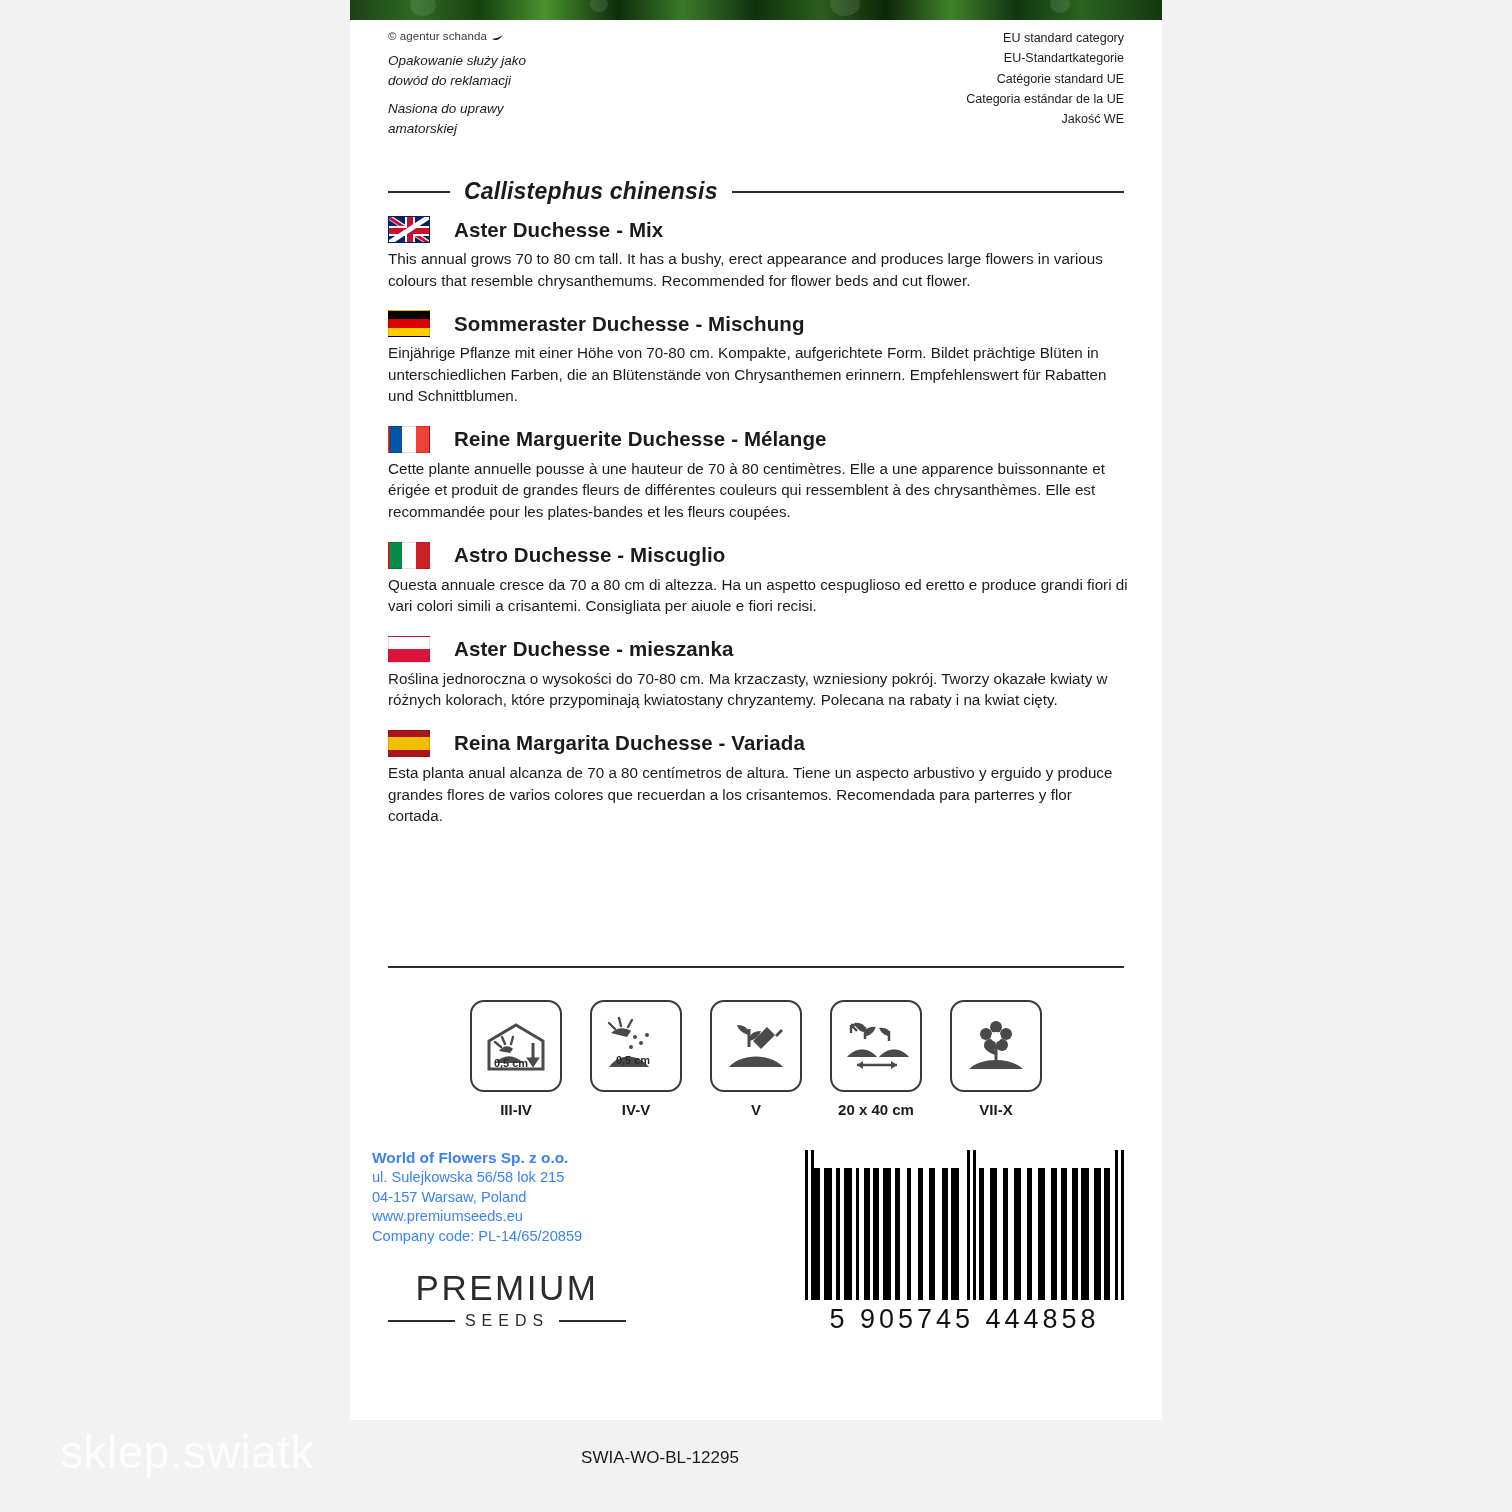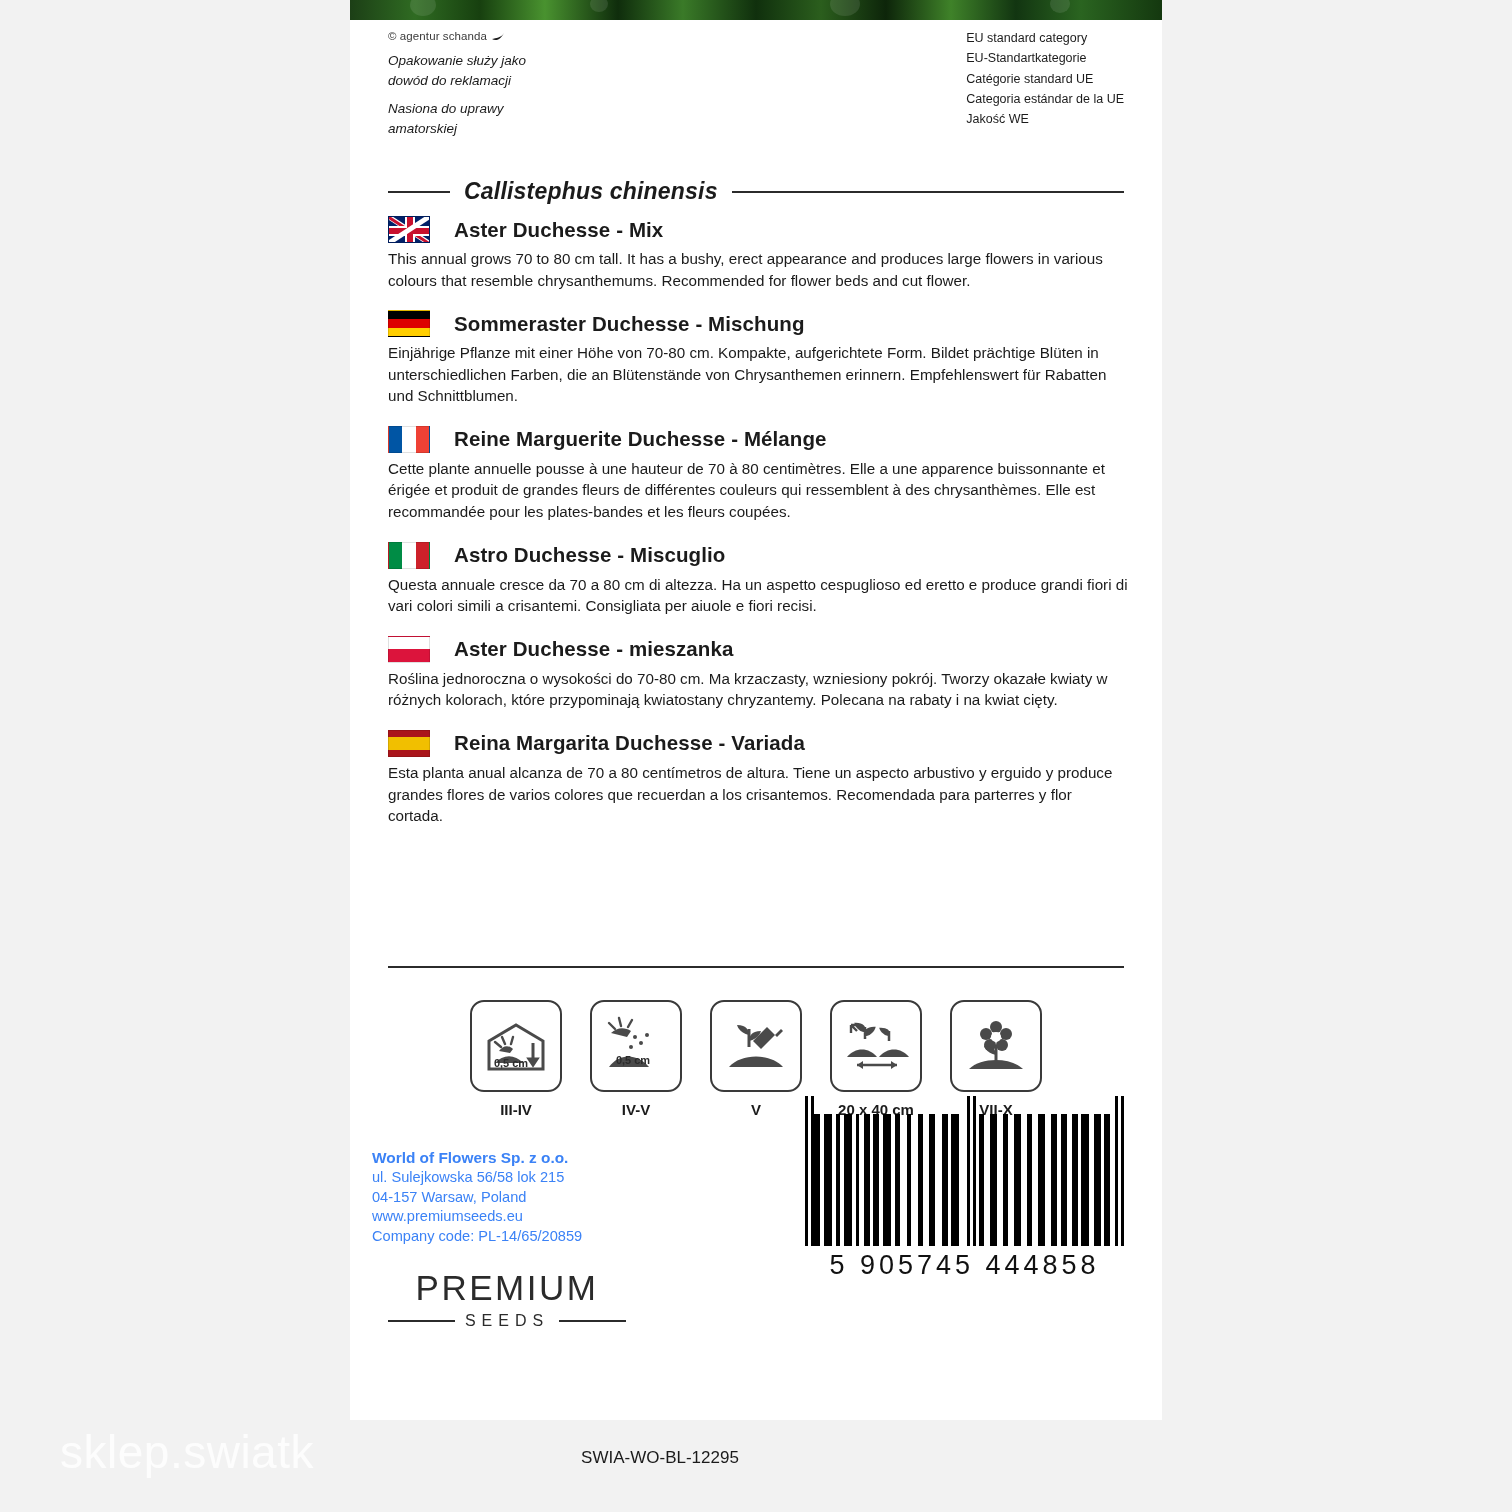--- a/index.html
+++ b/index.html
@@ -50,20 +50,21 @@
   .swoosh {
     display: inline-block; width: 13px; height: 10px;
     position: relative; top: 1px;
   }
   .it-blk {
     font-style: italic; font-size: 13.5px; color: #1b1b1b;
     line-height: 1.45; margin-top: 9px;
   }
   .hdr-right {
     position: absolute; right: 0; top: -2px;
+    text-align: right;
     font-size: 12.5px; color: #1b1b1b; line-height: 1.62;
   }
 
   
   .species-wrap {
     position: absolute; left: 38px; top: 178px; width: 736px;
     display: flex; align-items: center; gap: 14px;
   }
   .species-wrap .ln { flex: 0 0 62px; height: 2px; background: #2b2b2b; }
   .species-wrap .ln.r { flex: 1 1 auto; }
@@ -376,21 +377,21 @@
 
     <div class="logo" style="top:1268px;">
       <div class="word">PREMIUM</div>
       <div class="sub">
         <span class="bar"></span>
         <span class="txt">SEEDS</span>
         <span class="bar"></span>
       </div>
     </div>
 
-    <div class="barcode-wrap" style="top:1096px;margin-left:28px;">
+    <div class="barcode-wrap" style="top:1150px;margin-left:28px;">
       <div class="barcode" id="barcode">
           <i style="width: 3px;"></i>
           <i style="width: 3px; background: transparent;"></i>
           <i style="width: 3px;"></i>
           <i class="short" style="width: 6.4px;"></i>
           <i class="short" style="width: 3.2px; background: transparent;"></i>
           <i class="short" style="width: 8px;"></i>
           <i class="short" style="width: 4.8px; background: transparent;"></i>
           <i class="short" style="width: 3.2px;"></i>
           <i class="short" style="width: 4.8px; background: transparent;"></i>

